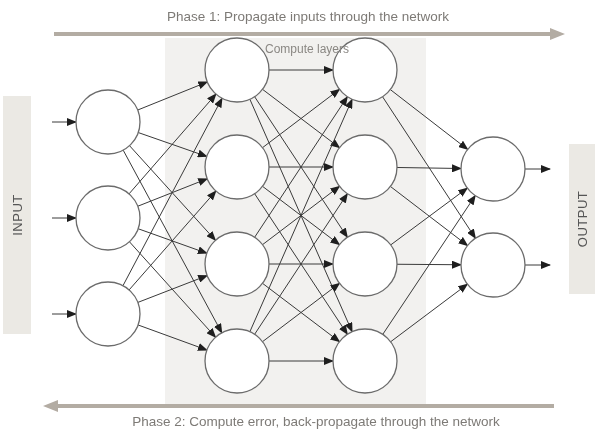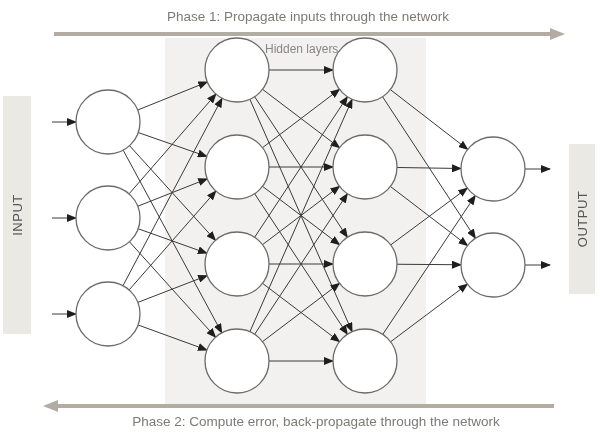--- a/index.html
+++ b/index.html
@@ -87,20 +87,20 @@
       <circle cx="365" cy="167" r="32" fill="#ffffff" stroke="#6b6b6b" stroke-width="1.3"></circle>
       <circle cx="365" cy="264" r="32" fill="#ffffff" stroke="#6b6b6b" stroke-width="1.3"></circle>
       <circle cx="365" cy="361" r="32" fill="#ffffff" stroke="#6b6b6b" stroke-width="1.3"></circle>
       <circle cx="493" cy="169" r="32" fill="#ffffff" stroke="#6b6b6b" stroke-width="1.3"></circle>
       <circle cx="493" cy="265" r="32" fill="#ffffff" stroke="#6b6b6b" stroke-width="1.3"></circle>
     </g>
 </svg>
 
 <div class="phase-label" id="phase1-label">Phase 1: Propagate inputs through the network</div>
 <div class="phase-label" id="phase2-label">Phase 2: Compute error, back-propagate through the network</div>
-<div id="hidden-label">Hidden layers</div>
+<div id="hidden-label">Compute layers</div>
 
 <div class="side-box" id="input-box">
   <div class="side-label">INPUT</div>
 </div>
 <div class="side-box" id="output-box">
   <div class="side-label">OUTPUT</div>
 </div>
 
 </body></html>

